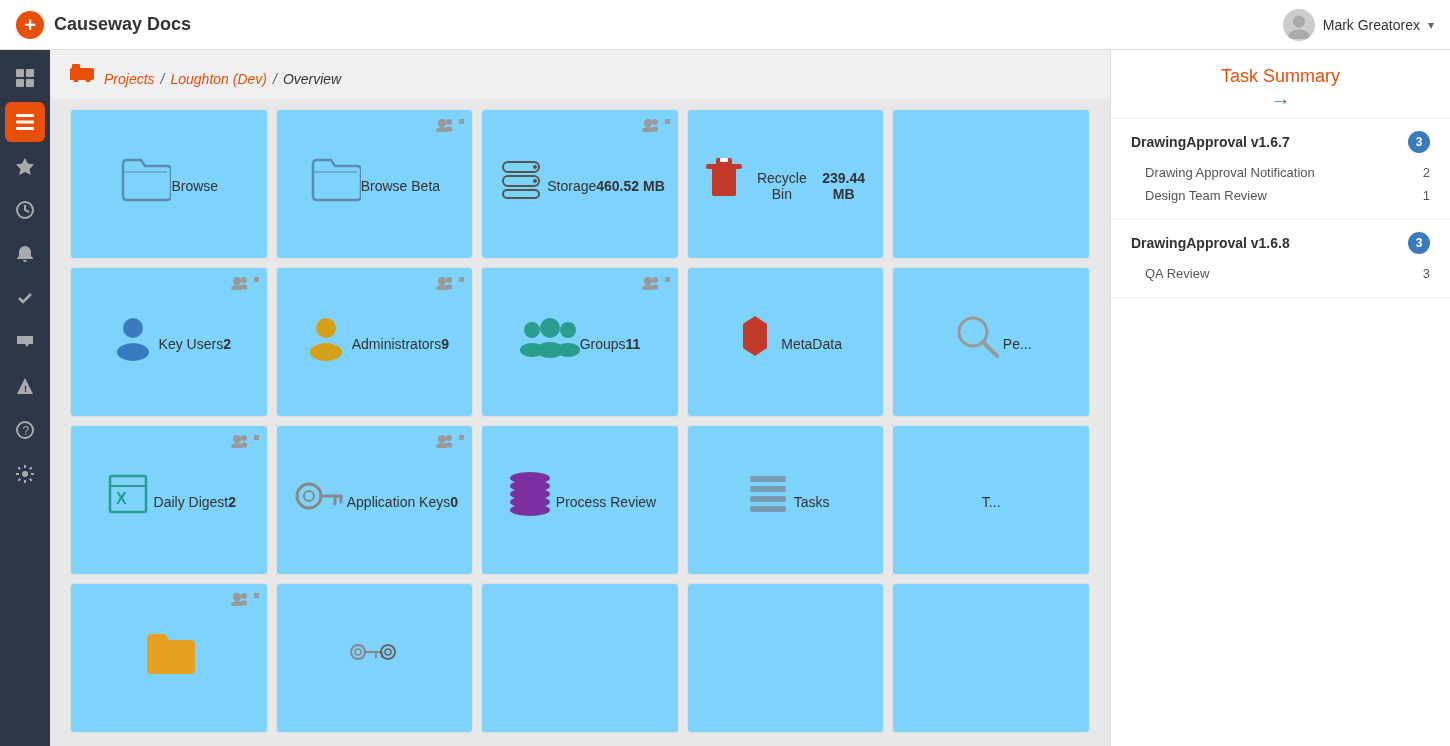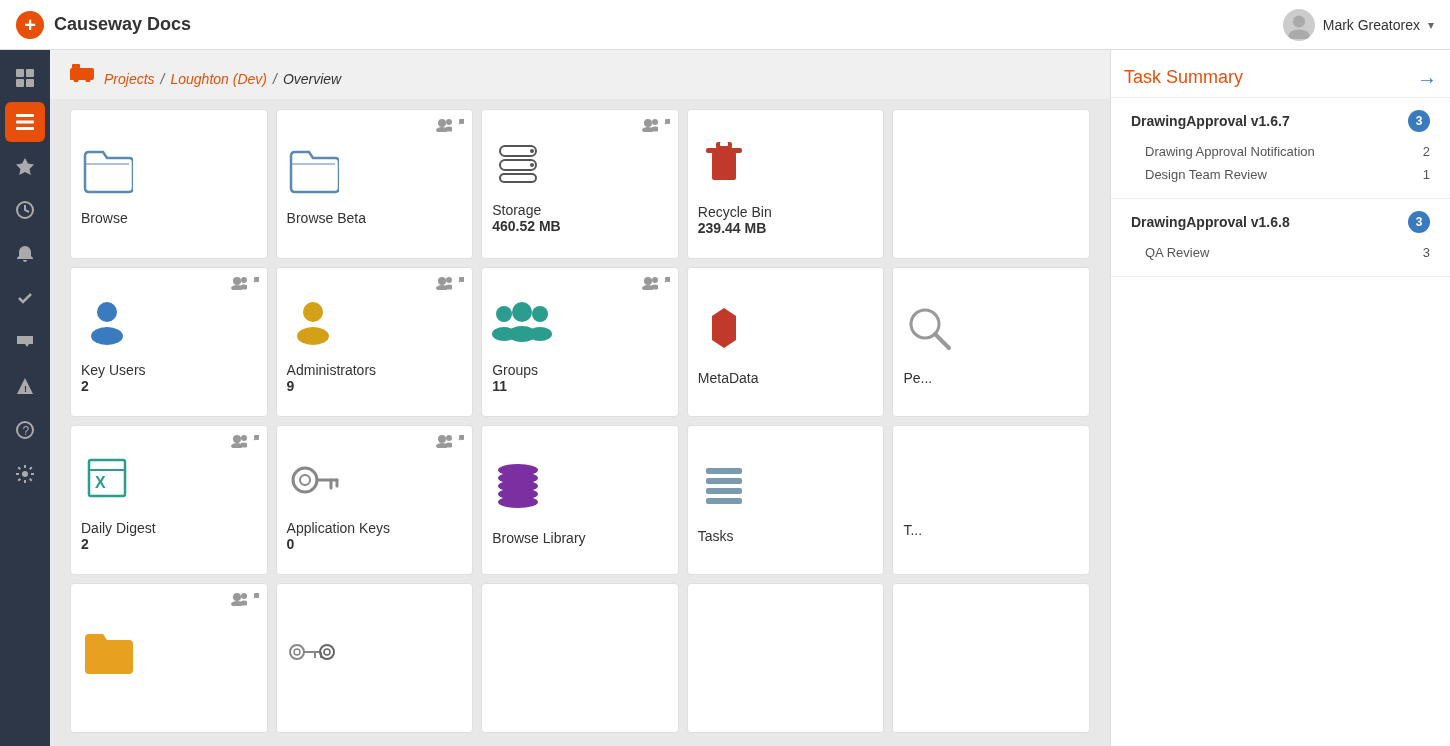--- a/index.html
+++ b/index.html
@@ -47,41 +47,41 @@
     .breadcrumb-link { color: #e8500a; cursor: pointer; }
     .breadcrumb-sep { color: #666; }
     .breadcrumb-current { color: #333; font-weight: 500; }
 
     
     .grid-area { flex: 1; overflow-y: auto; padding: 10px 20px; background: #e8e8e8; }
     .grid { display: grid; grid-template-columns: repeat(5, 1fr); gap: 8px; }
 
     
     .tile {
-      background: #ffffff; border-radius: 4px; display: flex; flex-direction: column;
-      align-items: flex-start; justify-content: center; padding: 20px 10px 16px;
+      background: #7dd3fc; border-radius: 4px; display: flex; flex-direction: row;
+      align-items: center; justify-content: center; padding: 20px 10px 16px;
       cursor: pointer; position: relative; min-height: 150px;
       border: 1px solid #e0e0e0;
     }
     .tile-admin-icon {
       position: absolute; top: 8px; right: 8px; color: #999; font-size: 14px;
       display: flex; align-items: center; gap: 2px;
     }
     .tile-icon { font-size: 48px; margin-bottom: 8px; line-height: 1; }
     .tile-label { font-size: 14px; color: #333; text-align: center; }
     .tile-value { font-size: 14px; color: #333; font-weight: 600; text-align: center; }
 
     
     .task-panel {
       width: 340px; background: #fff; border-left: 1px solid #ddd;
       flex-shrink: 0; display: flex; flex-direction: column; overflow-y: auto;
     }
     .task-panel-header {
       display: flex; align-items: center; justify-content: space-between;
-      padding: 16px 13px 8px; border-bottom: 1px solid #eee;
+      padding: 16px 13px 8px; border-bottom: 1px solid #eee; flex-direction: column;
     }
     .task-panel-title { font-size: 18px; color: #e8500a; font-weight: 500; }
     .task-panel-arrow { color: #3a7abe; font-size: 20px; cursor: pointer; }
     .task-panel-info { padding: 12px 20px; font-size: 13px; color: #555; border-bottom: 1px solid #eee; }
 
     .task-section { padding: 12px 20px; border-bottom: 1px solid #eee; }
     .task-section-header { display: flex; align-items: center; justify-content: space-between; margin-bottom: 8px; }
     .task-section-title { font-size: 14px; font-weight: 600; color: #333; }
     .task-badge {
       background: #3a7abe; color: white; border-radius: 50%; width: 22px; height: 22px;
@@ -391,21 +391,21 @@
             <div class="tile-value">0</div>
           </div>
           <div class="tile">
             <div class="tile-icon"><svg width="52" height="56" viewBox="0 0 52 56" fill="#7b2fa0">
                 <ellipse cx="26" cy="28" rx="20" ry="6"></ellipse>
                 <ellipse cx="26" cy="20" rx="20" ry="6"></ellipse>
                 <ellipse cx="26" cy="12" rx="20" ry="6"></ellipse>
                 <ellipse cx="26" cy="36" rx="20" ry="6"></ellipse>
                 <ellipse cx="26" cy="44" rx="20" ry="6"></ellipse>
               </svg></div>
-            <div class="tile-label">Browse Library</div>
+            <div class="tile-label">Process Review</div>
           </div>
           <div class="tile">
             <div class="tile-icon"><svg width="52" height="52" viewBox="0 0 52 52" fill="none">
                 <rect x="8" y="8" width="36" height="6" rx="2" fill="#7a9ab0"></rect>
                 <rect x="8" y="18" width="36" height="6" rx="2" fill="#7a9ab0"></rect>
                 <rect x="8" y="28" width="36" height="6" rx="2" fill="#7a9ab0"></rect>
                 <rect x="8" y="38" width="36" height="6" rx="2" fill="#7a9ab0"></rect>
               </svg></div>
             <div class="tile-label">Tasks</div>
           </div>

